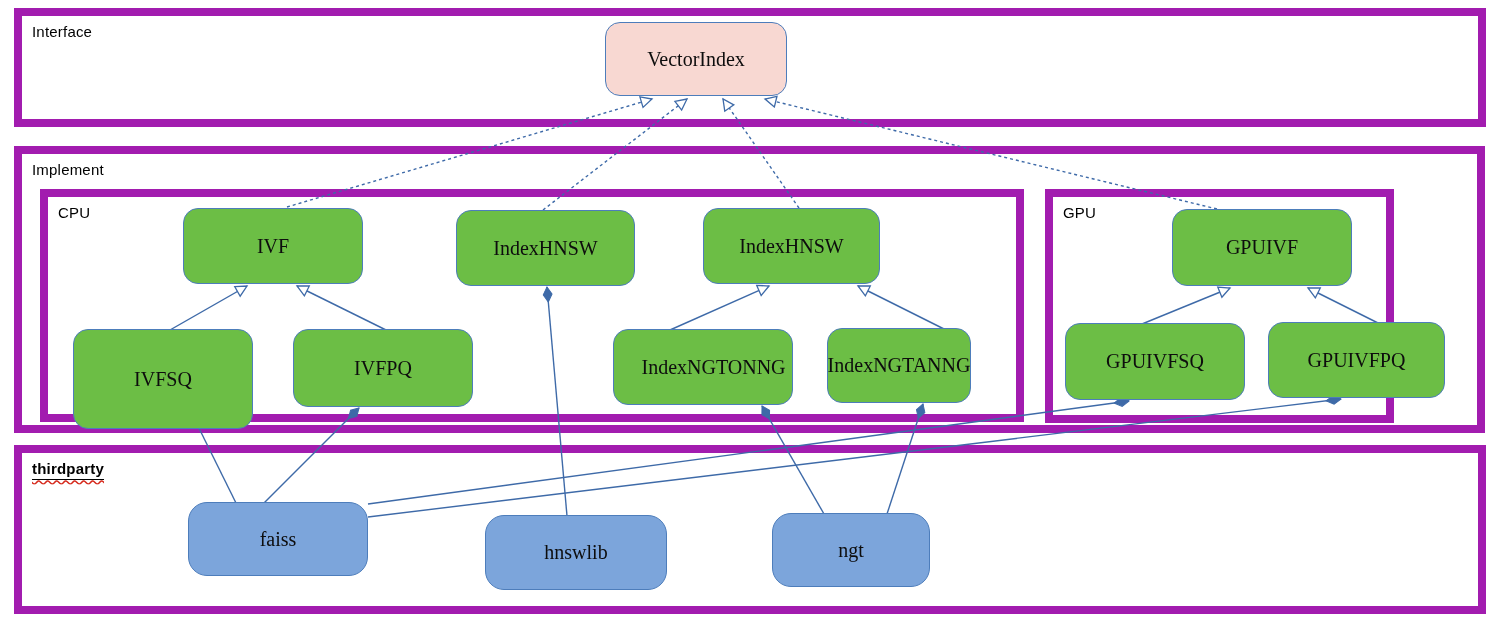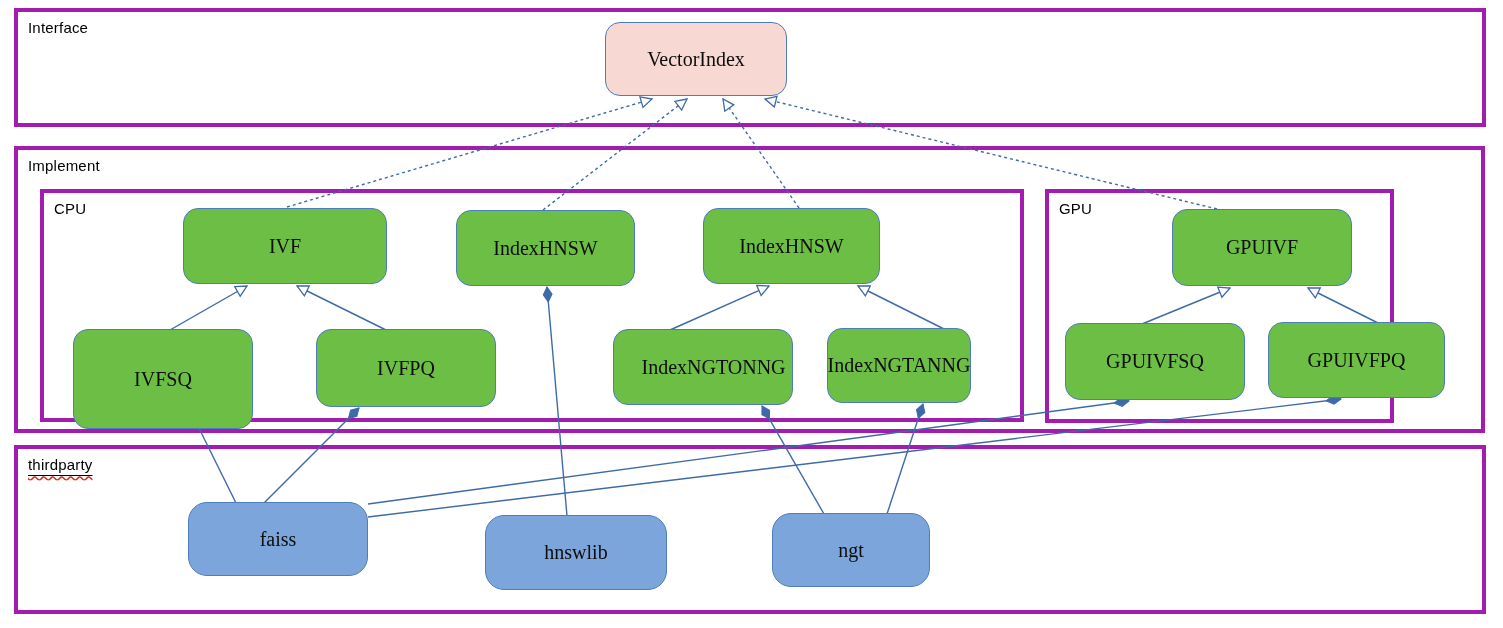--- a/index.html
+++ b/index.html
@@ -2,30 +2,30 @@
 <html><head>
 <meta charset="utf-8">
 <style>
   html,body{margin:0;padding:0;background:#fff;}
   .canvas{
     position:relative;width:1503px;height:628px;background:#ffffff;
     font-family:"Liberation Sans",sans-serif;overflow:hidden;
   }
   
   .container{
-    position:absolute;border:4px solid #a21caf;background:transparent;
+    position:absolute;border:8px solid #a21caf;background:transparent;
     box-sizing:border-box;z-index:1;text-align:center;
   }
   .container-label{
     position:absolute;left:10px;top:7px;font-size:15px;color:#000;
     letter-spacing:.2px;white-space:nowrap;
   }
   .wavy{text-decoration-line:underline;text-decoration-style:wavy;
         text-decoration-color:#d6291c;text-underline-offset:5px;}
-  .wavy .solid-ul{text-decoration:underline;}
+  .wavy .solid-ul{text-decoration:underline;font-weight:bold;}
   
   svg.connectors{position:absolute;left:0;top:0;z-index:2;}
   
   .node{
     position:absolute;box-sizing:border-box;z-index:3;
     display:flex;align-items:center;justify-content:center;
     font-family:"Liberation Serif",serif;font-size:20px;color:#0d0d0d;
     border:1.5px solid #4d7dbb;border-radius:15px;text-align:center;
   }
   .node.pink{background:#f8d8d2;}
@@ -85,27 +85,27 @@
       <line x1="547" y1="287" x2="567" y2="516" marker-start="url(#dia)"></line>
       <line x1="762" y1="406" x2="824" y2="514" marker-start="url(#dia)"></line>
       <line x1="923" y1="404" x2="887" y2="514" marker-start="url(#dia)"></line>
       <line x1="1129" y1="401" x2="368" y2="504" marker-start="url(#dia)"></line>
       <line x1="1341" y1="399" x2="368" y2="517" marker-start="url(#dia)"></line>
     </g>
   </svg>
 
   <div class="node pink" style="left:605px;top:22px;width:182px;height:74px;">VectorIndex</div>
 
-  <div class="node green" style="left:183px;top:208px;width:204px;height:76px;">IVF</div>
+  <div class="node green" style="left:183px;top:208px;width:180px;height:76px;">IVF</div>
   <div class="node green" style="left:456px;top:210px;width:179px;height:76px;">IndexHNSW</div>
   <div class="node green" style="left:703px;top:208px;width:177px;height:76px;">IndexHNSW</div>
   <div class="node green" style="left:1172px;top:209px;width:180px;height:77px;">GPUIVF</div>
 
   <div class="node green" style="left:73px;top:329px;width:180px;height:100px;">IVFSQ</div>
-  <div class="node green" style="left:293px;top:329px;width:180px;height:78px;margin-left:23px;">IVFPQ</div>
+  <div class="node green" style="left:293px;top:329px;width:180px;height:78px;">IVFPQ</div>
   <div class="node green" style="left:613px;top:329px;width:180px;height:76px;padding-left:21px;">IndexNGTONNG</div>
   <div class="node green" style="left:827px;top:328px;width:144px;height:75px;">IndexNGTANNG</div>
   <div class="node green" style="left:1065px;top:323px;width:180px;height:77px;">GPUIVFSQ</div>
   <div class="node green" style="left:1268px;top:322px;width:177px;height:76px;">GPUIVFPQ</div>
 
   <div class="node blue" style="left:188px;top:502px;width:180px;height:74px;">faiss</div>
   <div class="node blue" style="left:485px;top:515px;width:182px;height:75px;">hnswlib</div>
   <div class="node blue" style="left:772px;top:513px;width:158px;height:74px;">ngt</div>
 
 </div>

